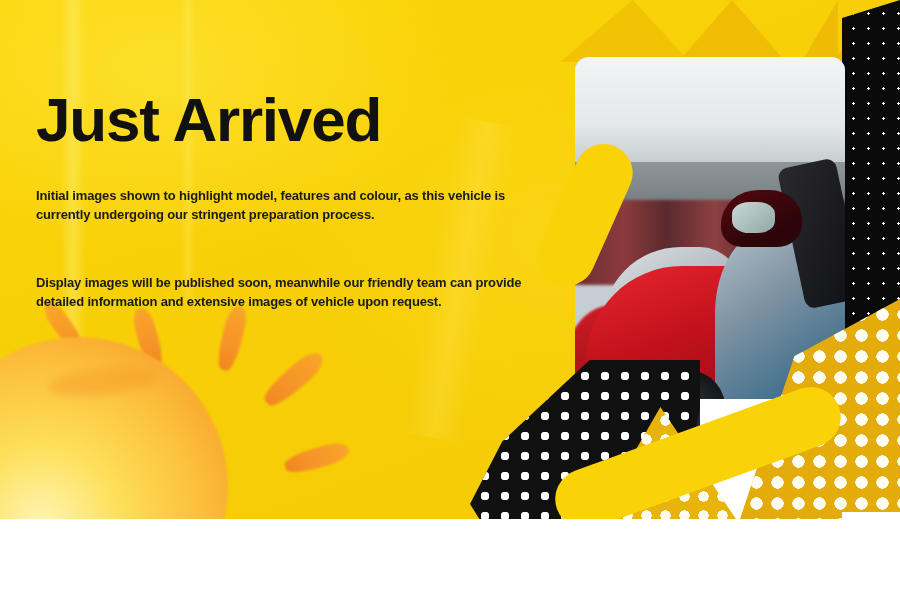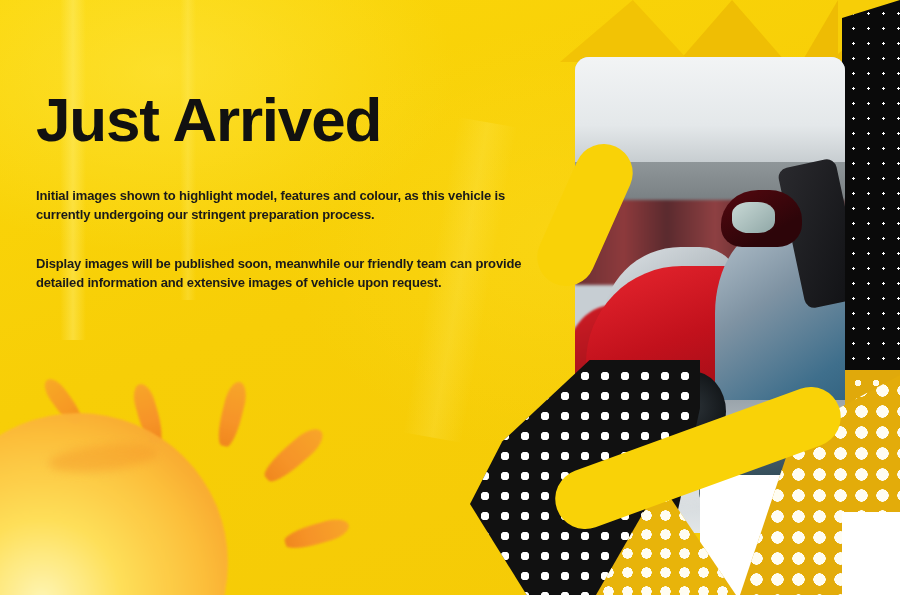--- a/index.html
+++ b/index.html
@@ -8,21 +8,21 @@
     padding: 0;
     background: #ffffff;
   }
   body {
     font-family: "Liberation Sans", sans-serif;
   }
 
   #banner {
     position: relative;
     width: 900px;
-    height: 595px;
+    height: 519px;
     overflow: hidden;
     background: #eab308;
   }
 
   
   .yellow-base {
     position: absolute;
     left: 0; top: 0;
     width: 900px; height: 600px;
     background:
@@ -283,21 +283,21 @@
   }
   .para {
     margin: 0;
     font-size: 13px;
     line-height: 1.42;
     font-weight: 700;
     color: #1a1a1a;
     letter-spacing: -0.15px;
   }
   .para-1 { margin-top: 36px; width: 510px; }
-  .para-2 { margin-top: 31px; width: 516px; }
+  .para-2 { margin-top: 50px; width: 516px; }
 </style>
 </head>
 <body>
 
 <div id="banner">
 
   <div class="yellow-base"></div>
 
   <div class="streak" style="left:60px;  top:0;   width:26px; height:340px;"></div>
   <div class="streak" style="left:180px; top:0;   width:16px; height:300px; opacity:.6;"></div>

